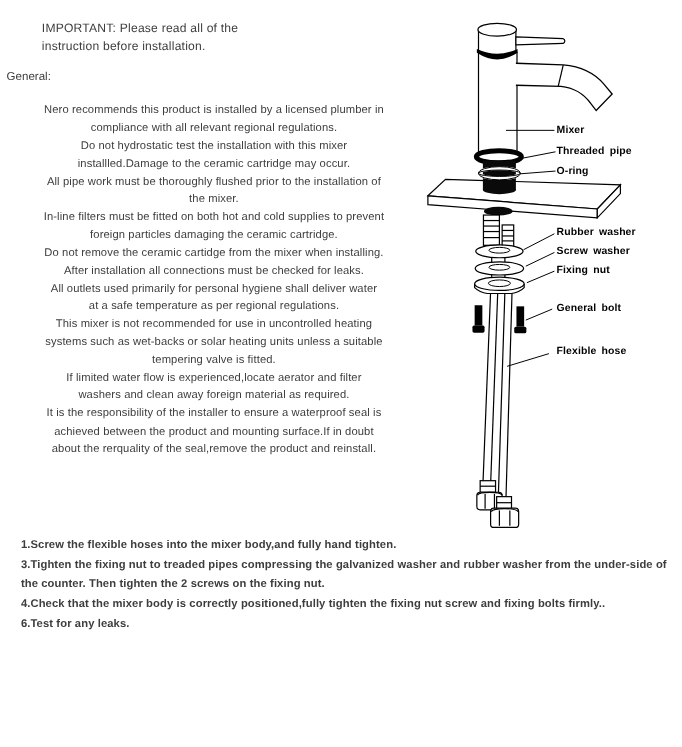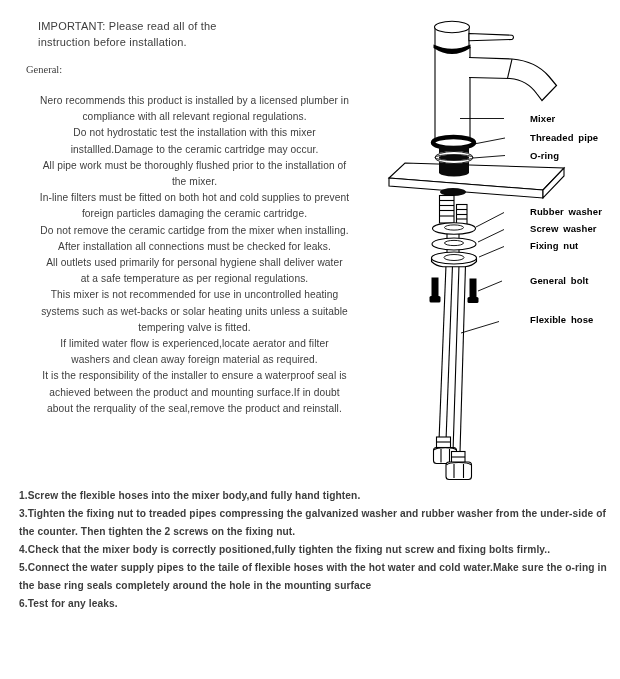--- a/index.html
+++ b/index.html
@@ -3,26 +3,26 @@
 <meta charset="utf-8">
 <style>
   html,body{margin:0;padding:0;background:#fff;}
   .page{
     position:relative;width:620px;height:679px;background:#ffffff;overflow:hidden;
     font-family:"Liberation Sans",sans-serif;color:#3d3d3d;
   }
   .abs{position:absolute;}
   .prelines{white-space:pre-line;margin-left:16px;}
   .intro-heading{left:22px;top:19px;font-size:11px;line-height:15.5px;letter-spacing:.2px;}
-  .general-label{left:26px;top:64px;font-size:10.5px;font-family:Liberation Serif, serif;}
+  .general-label{left:6px;top:64px;font-size:10.5px;}
   .body-par{left:6px;top:93px;width:345px;font-size:10.2px;line-height:16.2px;letter-spacing:.1px;text-align:center;}
   .steps{left:19px;top:487px;width:596px;font-size:10.2px;line-height:18px;letter-spacing:.1px;font-weight:bold;}
   .diagram-label{
     left:506px;font-size:9.5px;line-height:12px;font-weight:bold;color:#000;
-    word-spacing:2px;letter-spacing:.1px;white-space:nowrap;margin-left:24px;
+    word-spacing:2px;letter-spacing:.1px;white-space:nowrap;
   }
   svg{position:absolute;left:0;top:0;}
   .ln{stroke:#000;stroke-width:1.1;fill:none;}
   .fillw{fill:#fff;stroke:#000;stroke-width:1.1;}
   .leader{stroke:#000;stroke-width:0.9;fill:none;}
 </style>
 </head>
 <body>
 
 <div class="page">
@@ -48,21 +48,20 @@
 If limited water flow is experienced,locate aerator and filter
 washers and clean away foreign material as required.
 It is the responsibility of the installer to ensure a waterproof seal is
 achieved between the product and mounting surface.If in doubt
 about the rerquality of the seal,remove the product and reinstall.</div>
 
   <div class="abs steps">
     <div>1.Screw the flexible hoses into the mixer body,and fully hand tighten.</div>
     <div>3.Tighten the fixing nut to treaded pipes compressing the galvanized washer and rubber washer from the under-side of the counter. Then tighten the 2 screws on the fixing nut.</div>
     <div>4.Check that the mixer body is correctly positioned,fully tighten the fixing nut screw and fixing bolts firmly..</div>
-    <div>5.Connect the water supply pipes to the taile of flexible hoses with the hot water and cold water.Make sure the o-ring in the base ring seals completely around the hole in the mounting surface</div>
     <div>6.Test for any leaks.</div>
   </div>
 
   <svg width="620" height="679" viewBox="0 0 620 679">
 
     <g>
       <polygon class="fillw" points="389,178 405,163 564,168 543,190"></polygon>
       <polygon class="fillw" points="389,178 543,190 543,198 389,186"></polygon>
       <polygon class="fillw" points="543,190 564,168 564,176 543,198"></polygon>
     </g>

